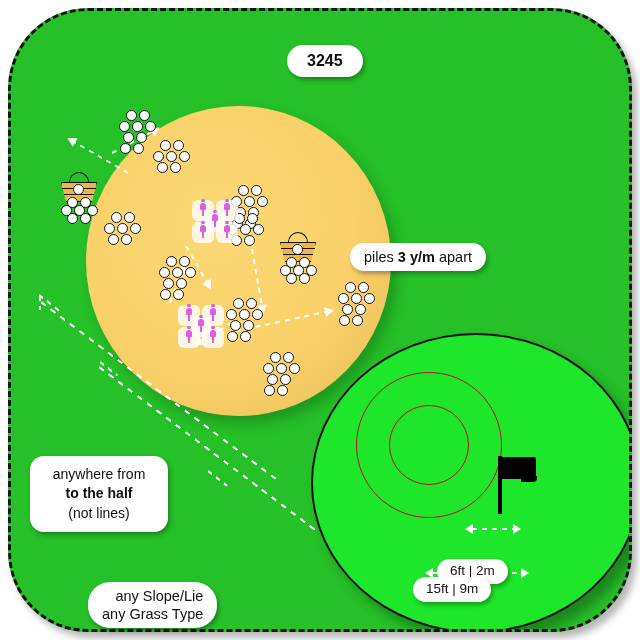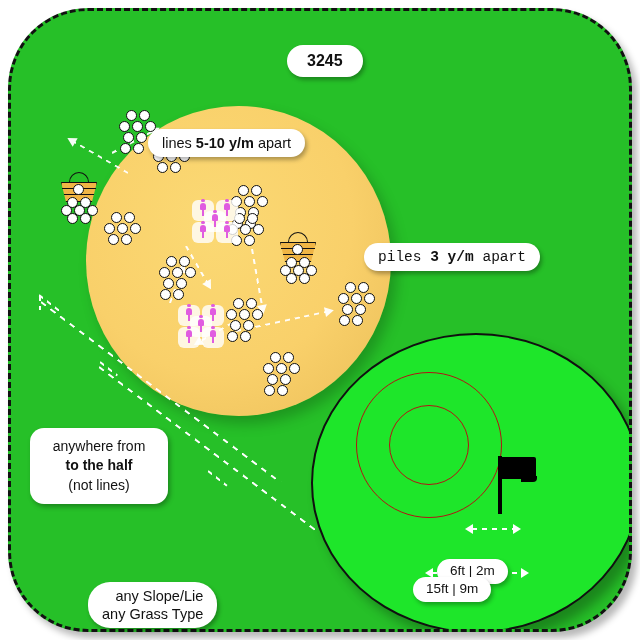--- a/index.html
+++ b/index.html
@@ -313,37 +313,34 @@
     <div class="gcell" style="left:0;top:22px;">
         <span class="person"></span>
       </div>
     <div class="gcell" style="left:24px;top:22px;">
         <span class="person"></span>
       </div>
   </div>
 
   <div class="pill big" style="left:287px;top:45px;"><span>3245</span></div>
 
-  <div class="pill" style="left:148px;top:129px;">
-    <span>lines </span><b>5-10 y/m</b><span> apart</span>
-  </div>
-
-
-  <div class="pill" style="left:364px;top:243px;font-family:Liberation Mono, monospace;">
+
+
+  <div class="pill" style="left:350px;top:243px;">
     <span>piles </span><b>3 y/m</b><span> apart</span>
   </div>
 
   <div class="pill small" style="left:437px;top:559px;">
     <span>6ft | 2m</span>
   </div>
   <div class="pill small" style="left:413px;top:577px;">
     <span>15ft | 9m</span>
   </div>
 
-  <div class="box" style="left:30px;top:428px;width:110px;">
+  <div class="box" style="left:30px;top:456px;width:110px;">
     <div>anywhere from</div>
     <div class="bld">to the half</div>
     <div>(not lines)</div>
   </div>
 
   <div class="pill two" style="left:88px;top:582px;">
     <div>any Slope/Lie</div>
     <div>any Grass Type</div>
   </div>
 

